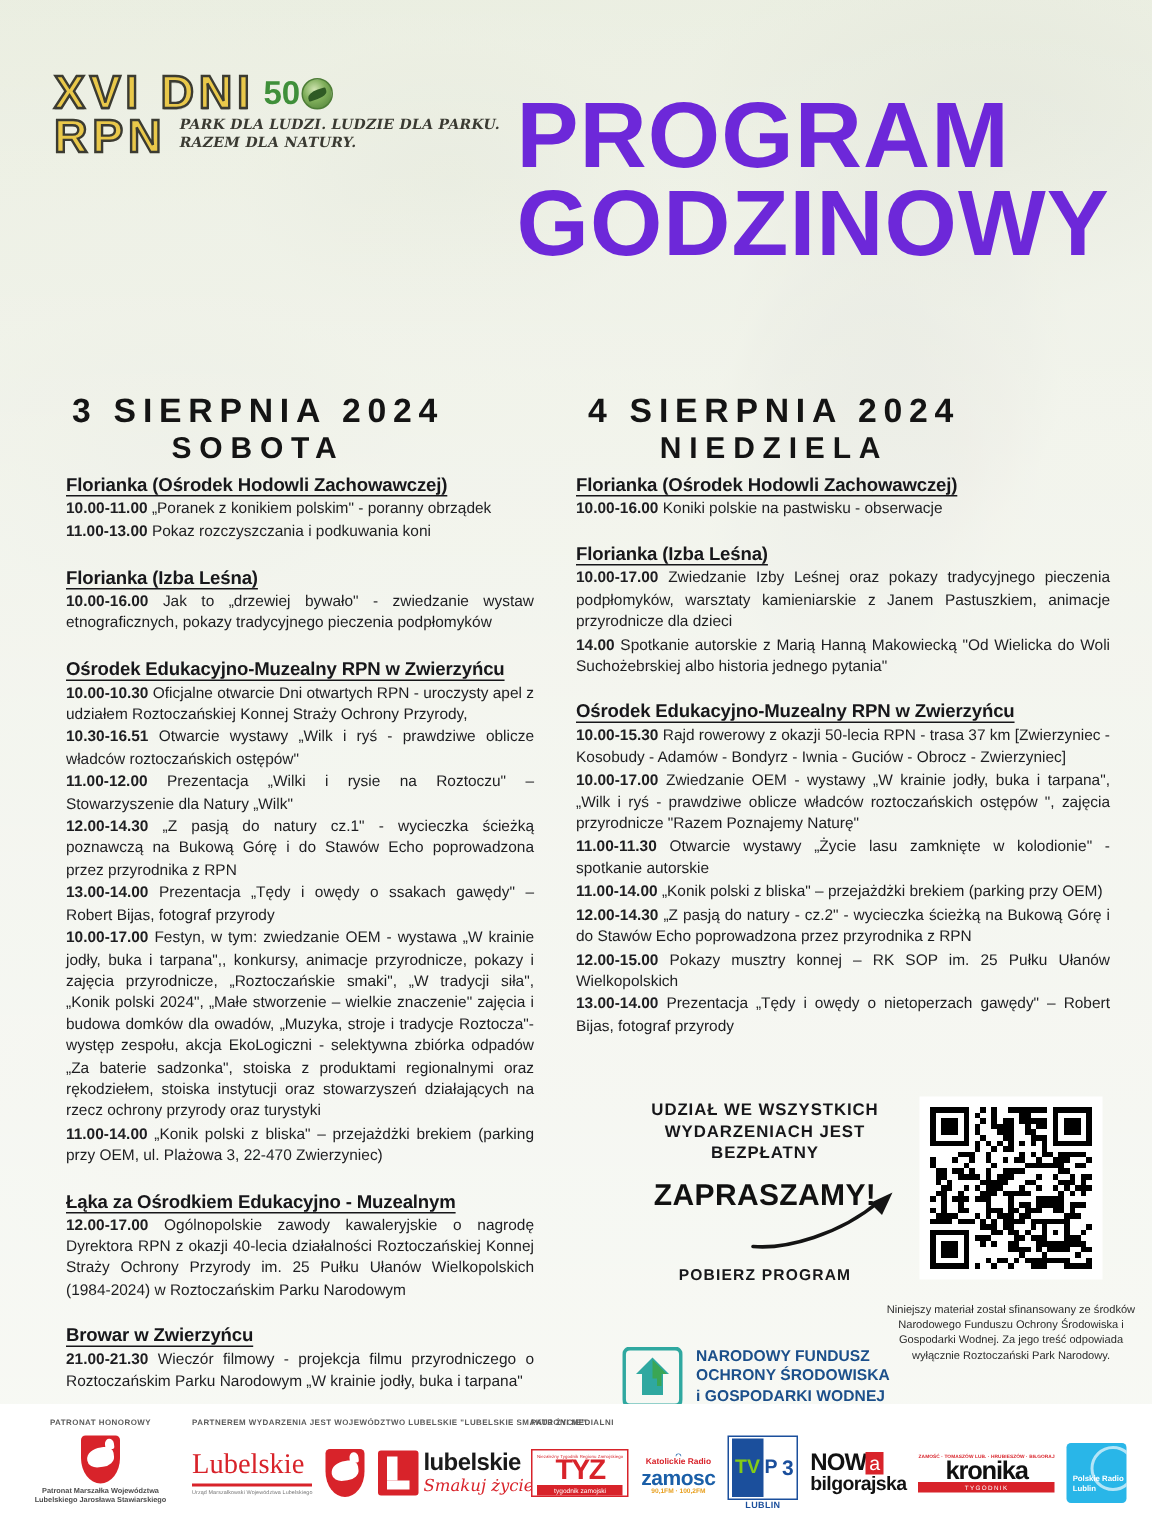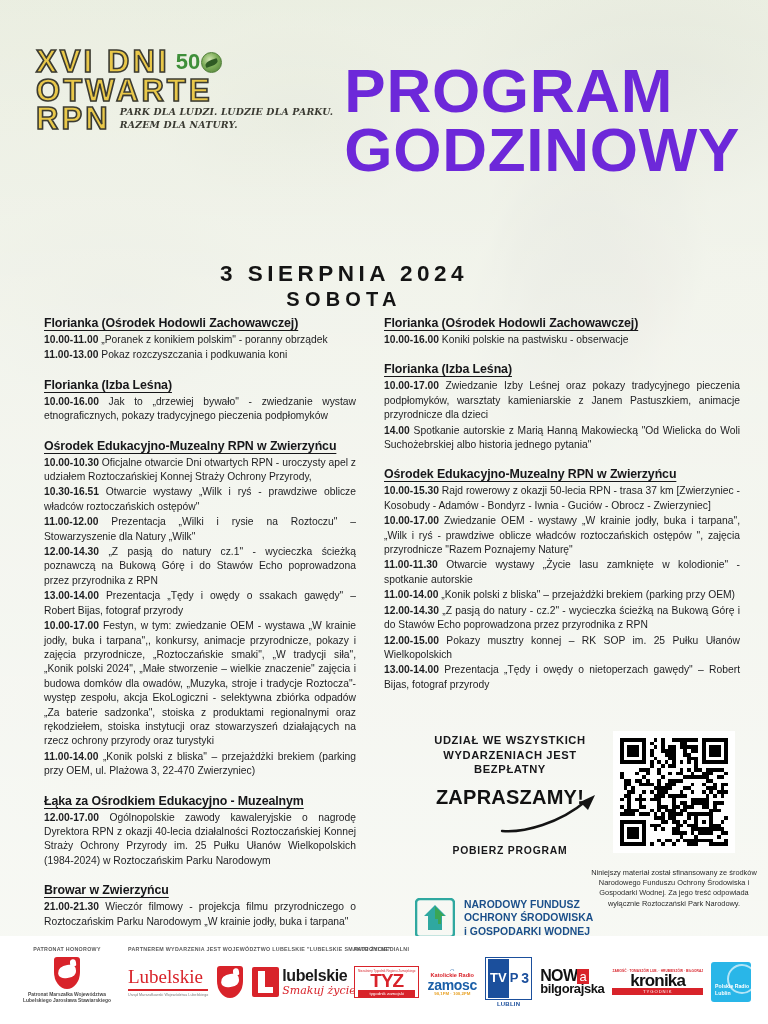--- a/index.html
+++ b/index.html
@@ -200,21 +200,21 @@
   .m-krz{text-align:center;}
   .m-krz-arc{font-size:4.6px;color:#1b5fa8;font-weight:700;}
   .m-krz-t1{font-size:5.6px;color:#d8232a;font-weight:700;line-height:1;}
   .m-krz-t2{font-size:14px;color:#1b5fa8;font-weight:700;line-height:.9;letter-spacing:-.3px;}
   .m-krz-t3{font-size:4.4px;color:#e8a020;font-weight:700;}
   .m-tvp{text-align:center;}
   .m-tvp-box{
     background:#fff;border:1.5px solid #1b4f9c;display:inline-flex;align-items:center;
     padding:1px 2px;
   }
-  .m-tvp-t{background:#1b4f9c;color:#ffffff;font-size:13px;font-weight:900;padding:12px 2px;line-height:1.1;}
+  .m-tvp-t{background:#1b4f9c;color:#84cc16;font-size:13px;font-weight:900;padding:12px 2px;line-height:1.1;}
   .m-tvp-v{color:#1b4f9c;font-size:13px;font-weight:900;padding:0 1px;line-height:1.1;}
   .m-tvp-3{color:#1b4f9c;font-size:14px;font-weight:900;padding-left:2px;line-height:1.1;}
   .m-tvp-sub{font-size:6px;color:#1b4f9c;font-weight:700;margin-top:1px;letter-spacing:.04em;}
   .m-now{line-height:.88;}
   .m-now-1{font-size:16px;font-weight:900;color:#111;letter-spacing:-.6px;}
   .m-now-a{background:#d8232a;color:#fff;padding:0 2px;font-size:13px;}
   .m-now-2{font-size:13px;font-weight:900;color:#111;letter-spacing:-.4px;}
   .m-kro{text-align:center;}
   .m-kro-top{font-size:3.2px;color:#d8232a;font-weight:700;letter-spacing:.02em;}
   .m-kro-t{font-size:17px;font-weight:900;color:#111;line-height:.9;letter-spacing:-.8px;}
@@ -240,39 +240,42 @@
   <div class="content">
 
     <div class="logo">
       <div class="logo-row">
         <div class="logo-line">XVI DNI</div>
         <div class="logo-50">
           <span>50</span>
           <span class="emblem"></span>
         </div>
       </div>
-      <div class="logo-line">OTWARTE</div>
       <div class="logo-rpn-row">
         <div class="logo-line">RPN</div>
         <div class="logo-tag">
           <div>PARK DLA LUDZI. LUDZIE DLA PARKU.</div>
           <div>RAZEM DLA NATURY.</div>
         </div>
       </div>
     </div>
 
     <div class="title">
       <span class="t1">PROGRAM</span>
       <span class="t2">GODZINOWY</span>
     </div>
 
     <div class="days">
       <div class="day">
         <div class="dd">3 SIERPNIA 2024</div>
         <div class="dw">SOBOTA</div>
+      </div>
+      <div class="day">
+        <div class="dd">4 SIERPNIA 2024</div>
+        <div class="dw">NIEDZIELA</div>
       </div>
     </div>
 
     <div class="cols">
       <div class="col col-left" id="col-sat">
           <div class="block">
             <div class="venue">Florianka (Ośrodek Hodowli Zachowawczej)</div>
             <p class="ev"><span class="tm">10.00-11.00</span><span> „Poranek z konikiem polskim" - poranny obrządek</span></p>
             <p class="ev"><span class="tm">11.00-13.00</span><span> Pokaz rozczyszczania i podkuwania koni</span></p>
           </div>

